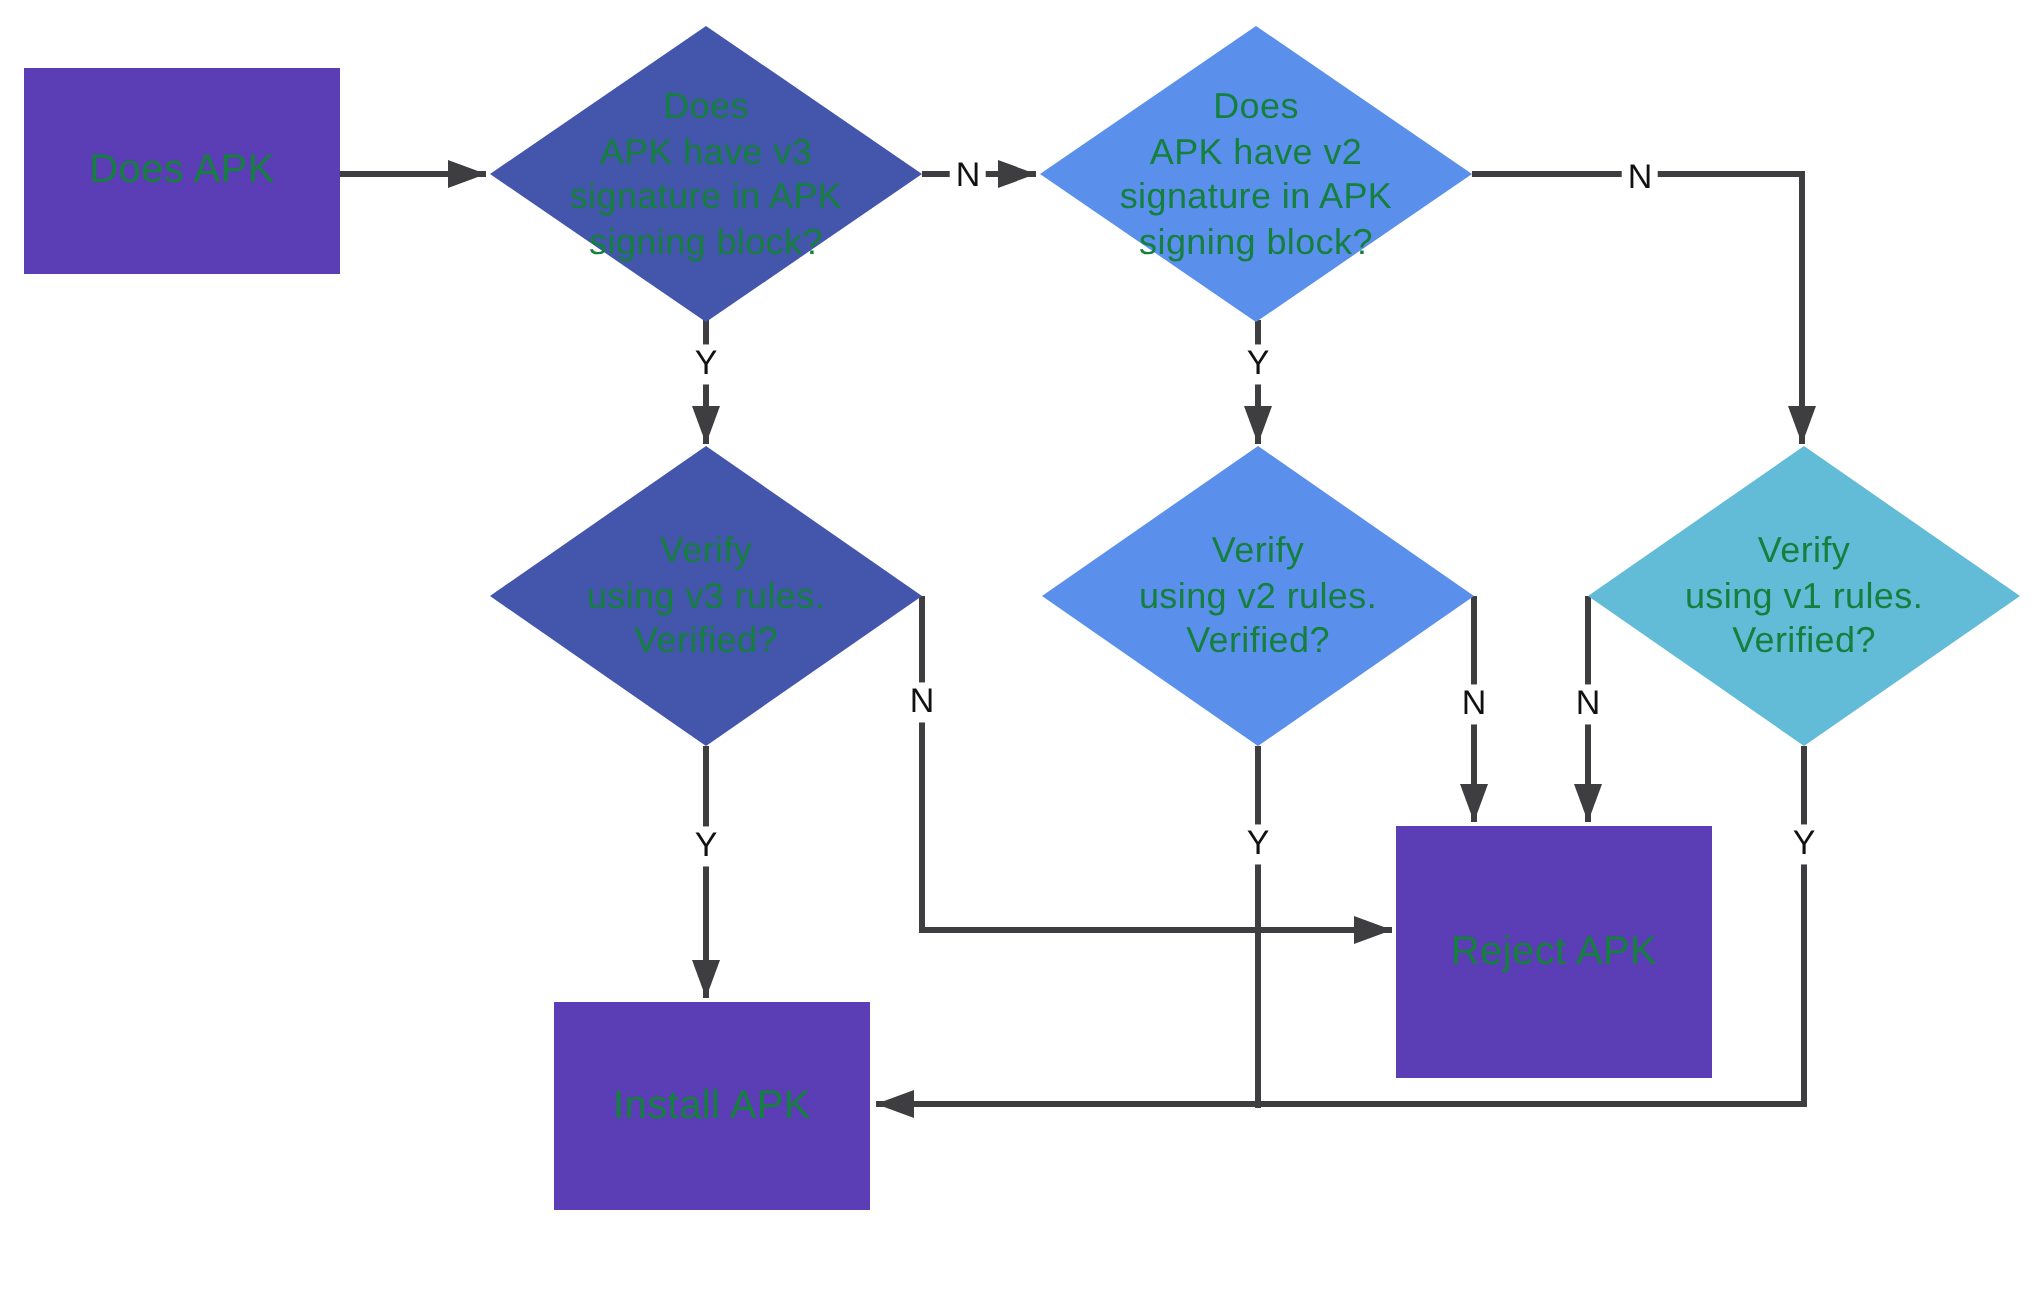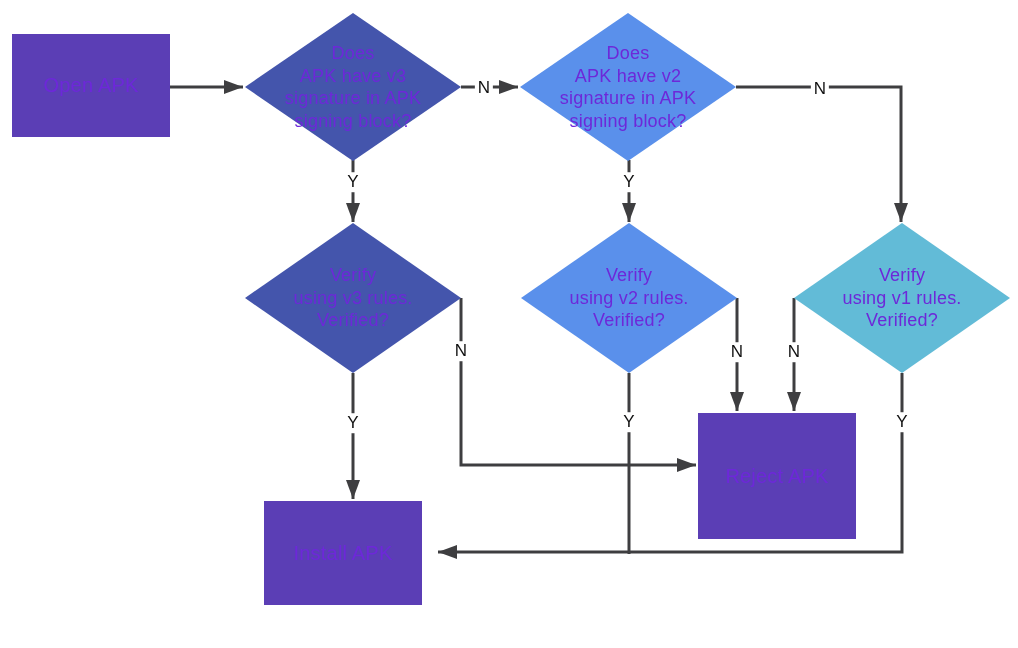--- a/index.html
+++ b/index.html
@@ -3,21 +3,21 @@
 <meta charset="utf-8">
 <style>
   html,body{margin:0;padding:0}
   body{
     width:1018px;height:648px;position:relative;background:#ffffff;
     font-family:"Liberation Sans",sans-serif;overflow:hidden;
   }
   #flowchart{position:absolute;inset:0;width:1018px;height:648px}
   .node{
     position:absolute;display:flex;align-items:center;justify-content:center;
-    text-align:center;color:#6d28d9;z-index:2;
+    text-align:center;color:#15803d;z-index:2;
   }
   .node>svg{position:absolute;inset:0;width:100%;height:100%;display:block}
   .node-label{
     position:relative;z-index:2;white-space:pre-line;
     font-size:18px;line-height:1.25;letter-spacing:.2px;
   }
   .rect .node-label{font-size:20px}
   #edges{position:absolute;inset:0;z-index:1}
   .edge-label{
     position:absolute;z-index:3;transform:translate(-50%,-50%);
@@ -48,21 +48,21 @@
       <polyline points="737,298 737,411" marker-end="url(#ah)"></polyline>
       <polyline points="794,298 794,411" marker-end="url(#ah)"></polyline>
       <polyline points="902,373 902,552 438,552" marker-end="url(#ah)"></polyline>
     </g>
   </svg>
 
   <div class="node rect" style="left:12px;top:34px;width:158px;height:103px">
     <svg viewBox="0 0 10 10" preserveAspectRatio="none">
       <rect width="10" height="10" fill="#5B3EB5"></rect>
     </svg>
-    <div class="node-label">Open APK</div>
+    <div class="node-label">Does APK</div>
   </div>
 
   <div class="node diamond" style="left:245px;top:13px;width:216px;height:148px">
     <svg viewBox="0 0 216 148" preserveAspectRatio="none">
       <polygon points="108,0 216,74 108,148 0,74" fill="#4455AC"></polygon>
     </svg>
     <div class="node-label">Does
 APK have v3
 signature in APK
 signing block?</div>
@@ -98,21 +98,21 @@
 
   <div class="node diamond" style="left:794px;top:223px;width:216px;height:150px">
     <svg viewBox="0 0 216 148" preserveAspectRatio="none">
       <polygon points="108,0 216,74 108,148 0,74" fill="#62BBD7"></polygon>
     </svg>
     <div class="node-label">Verify
 using v1 rules.
 Verified?</div>
   </div>
 
-  <div class="node rect" style="left:264px;top:501px;width:158px;height:104px">
+  <div class="node rect" style="left:277px;top:501px;width:158px;height:104px">
     <svg viewBox="0 0 10 10" preserveAspectRatio="none">
       <rect width="10" height="10" fill="#5B3EB5"></rect>
     </svg>
     <div class="node-label">Install APK</div>
   </div>
 
   <div class="node rect" style="left:698px;top:413px;width:158px;height:126px">
     <svg viewBox="0 0 10 10" preserveAspectRatio="none">
       <rect width="10" height="10" fill="#5B3EB5"></rect>
     </svg>

